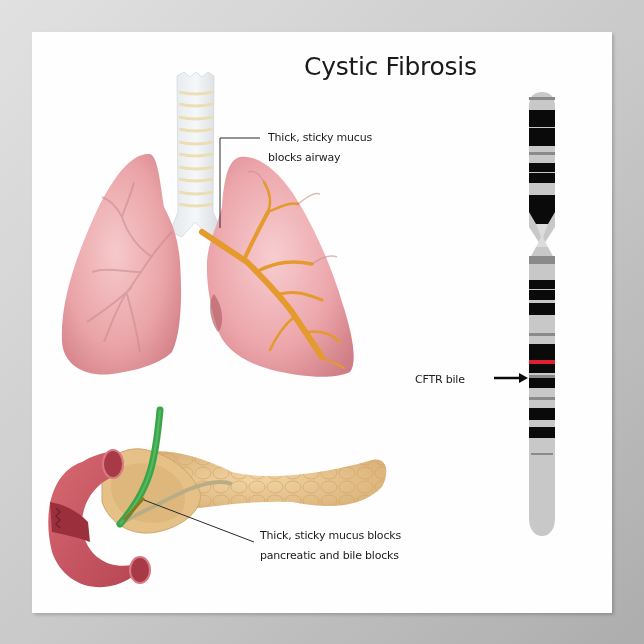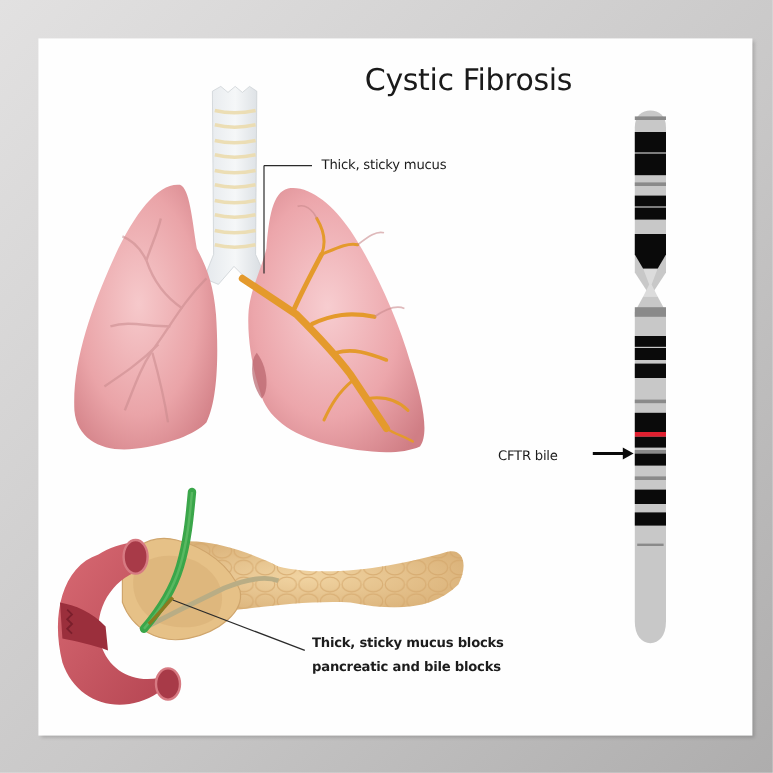--- a/index.html
+++ b/index.html
@@ -6,32 +6,31 @@
   body {
     width:644px; height:644px; overflow:hidden;
     background: linear-gradient(135deg, #e2e1e1 0%, #c9c8c8 55%, #aeadad 100%);
     position:relative;
     font-family: "DejaVu Sans", sans-serif;
   }
   .poster {
     position:absolute; left:32px; top:32px; width:580px; height:581px;
     background:#fefefe;
     box-shadow: 2px 2px 3px rgba(0,0,0,0.18);
-    padding-left: 15px;
   }
   .title {
     position:absolute; left:272px; top:20px;
     font-size:25px; color:#1a1a1a; letter-spacing:-0.3px; white-space:nowrap;
   }
   .label {
     position:absolute; font-size:11px; line-height:20px; color:#1c1c1c; white-space:nowrap;
     letter-spacing:-0.2px;
   }
   .lbl-lung { left:236px; top:96px; }
-  .lbl-pancreas { left:228px; top:494px;font-weight:bold; }
+  .lbl-pancreas { left:228px; top:494px; }
   .lbl-cftr { left:383px; top:338px; }
   .lbl-chrom { left:458px; top:463px; }
   svg.art { position:absolute; left:0; top:0; }
 </style>
 </head>
 <body>
 
 <div class="poster">
 
   <svg class="art" width="580" height="581" viewBox="0 0 580 581">
@@ -176,20 +175,21 @@
 
       <path d="M462,346 L489,346" stroke="#0a0a0a" stroke-width="2.5"></path>
       <path d="M487,341 L496,346 L487,351 Z" fill="#0a0a0a"></path>
     </g>
   </svg>
 
   <div class="title">Cystic Fibrosis</div>
 
   <div class="label lbl-lung">
     <div>Thick, sticky mucus</div>
+    <div>blocks airway</div>
   </div>
 
   <div class="label lbl-pancreas">
     <div>Thick, sticky mucus blocks</div>
     <div>pancreatic and bile blocks</div>
   </div>
 
   <div class="label lbl-cftr">CFTR bile</div>
 </div>
 

